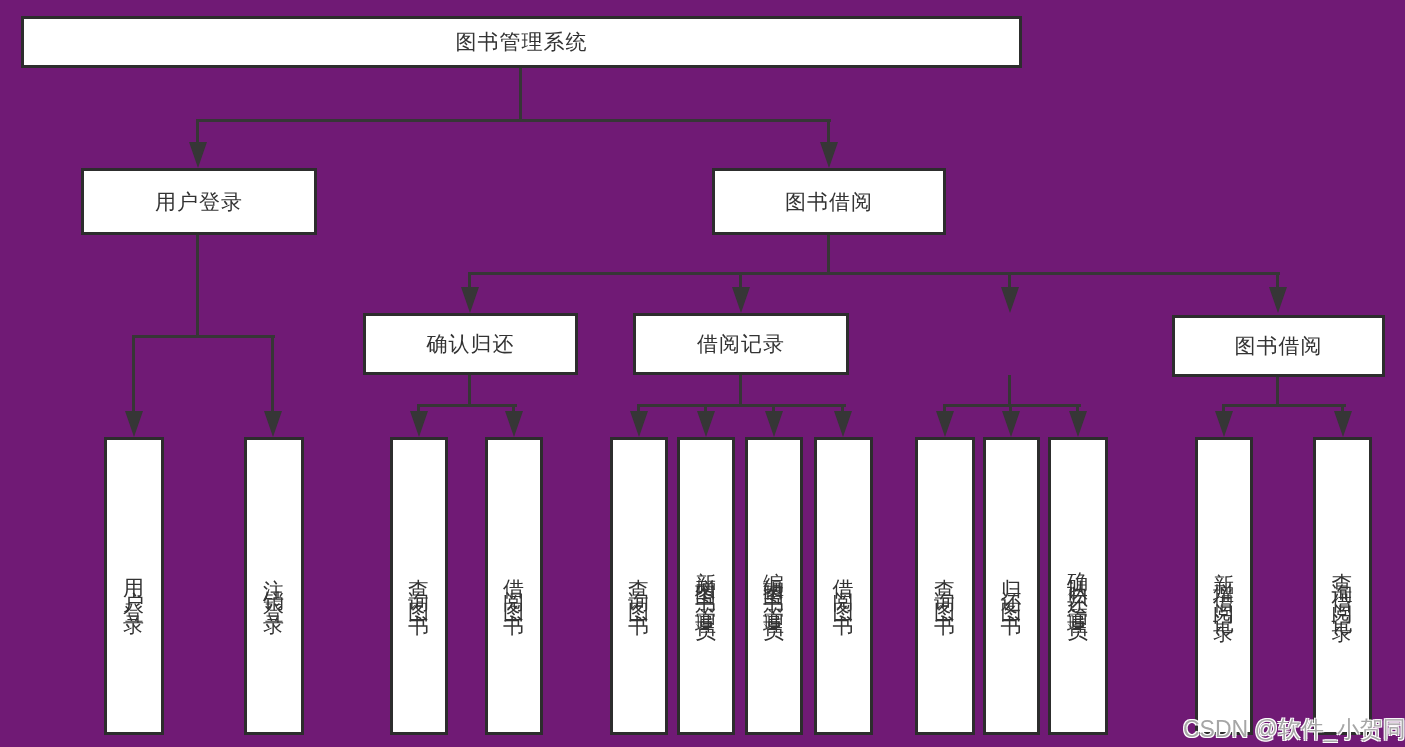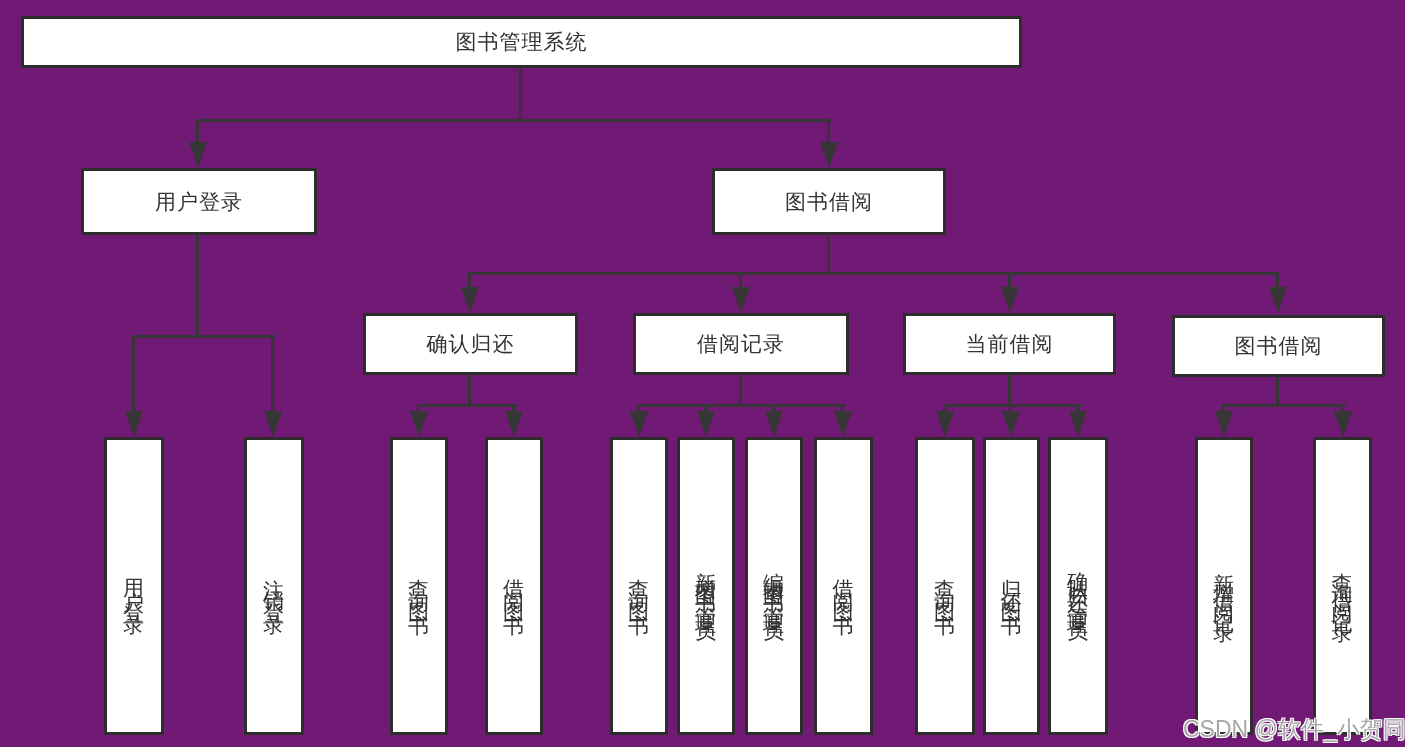--- a/index.html
+++ b/index.html
@@ -129,23 +129,20 @@
   <div class="box" style="left:712px;top:168px;width:234px;height:67px">
     <span class="htext">图书借阅</span>
   </div>
 
   <div class="box" style="left:363px;top:313px;width:215px;height:62px">
     <span class="htext">确认归还</span>
   </div>
   <div class="box" style="left:633px;top:313px;width:216px;height:62px">
     <span class="htext">借阅记录</span>
   </div>
-  <div class="box" style="left:903px;top:313px;width:213px;height:62px">
-    <span class="htext">当前借阅</span>
-  </div>
   <div class="box" style="left:1172px;top:315px;width:213px;height:62px">
     <span class="htext">图书借阅</span>
   </div>
 
   <div class="box leaf" style="left:104px;width:60px">
     <span class="vtext ls4">用户登录</span>
   </div>
   <div class="box leaf" style="left:244px;width:60px">
     <span class="vtext ls4">注销登录</span>
   </div>

